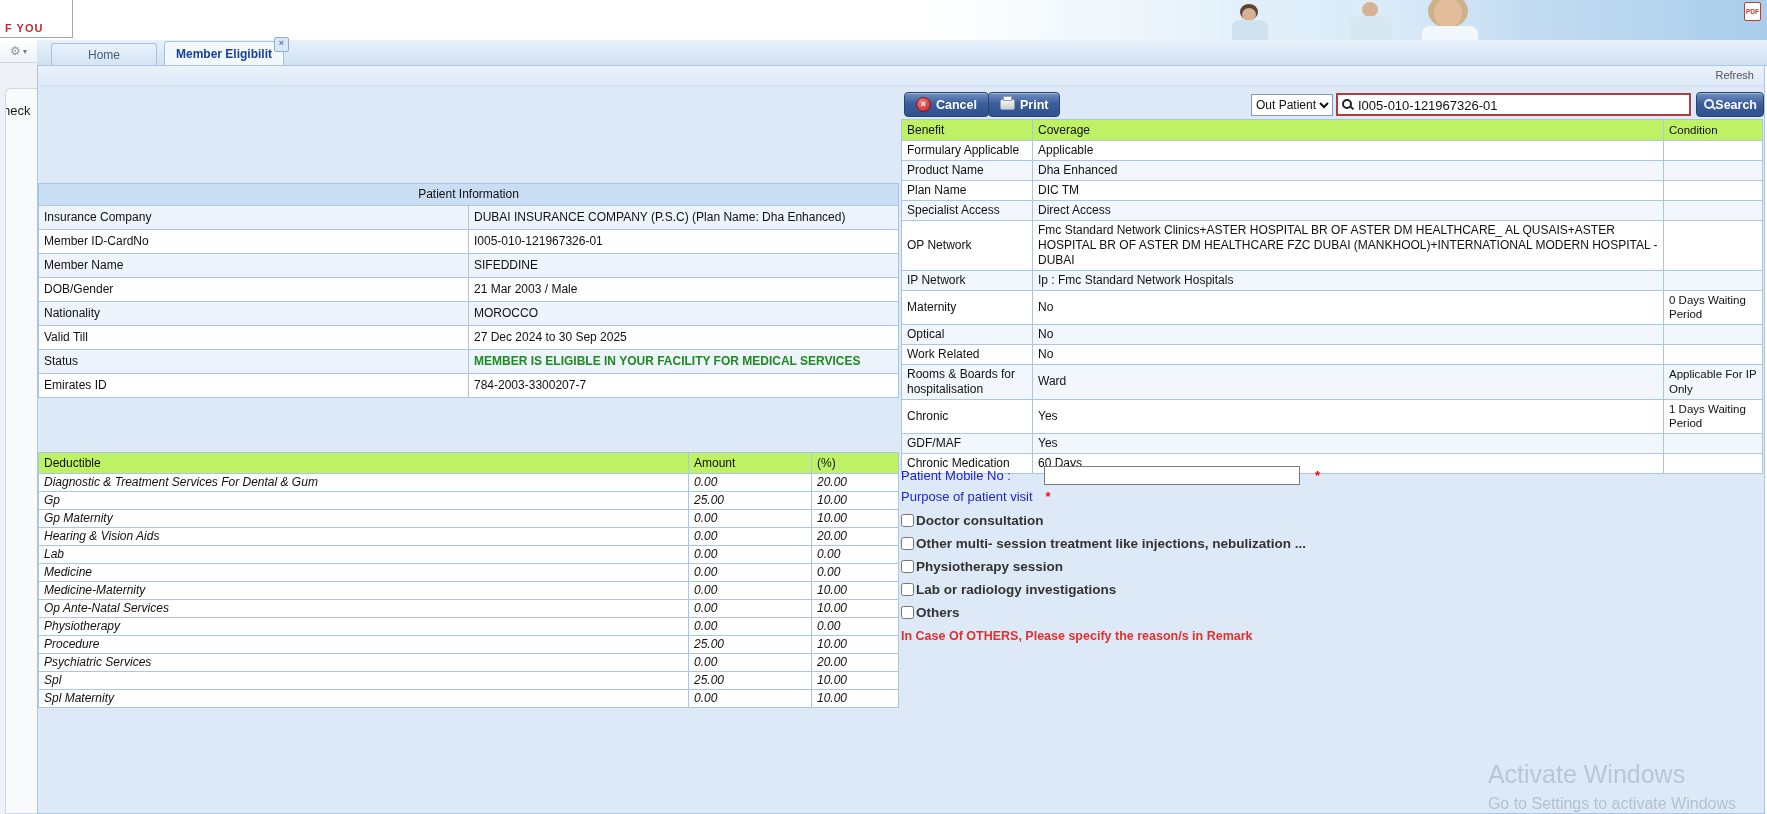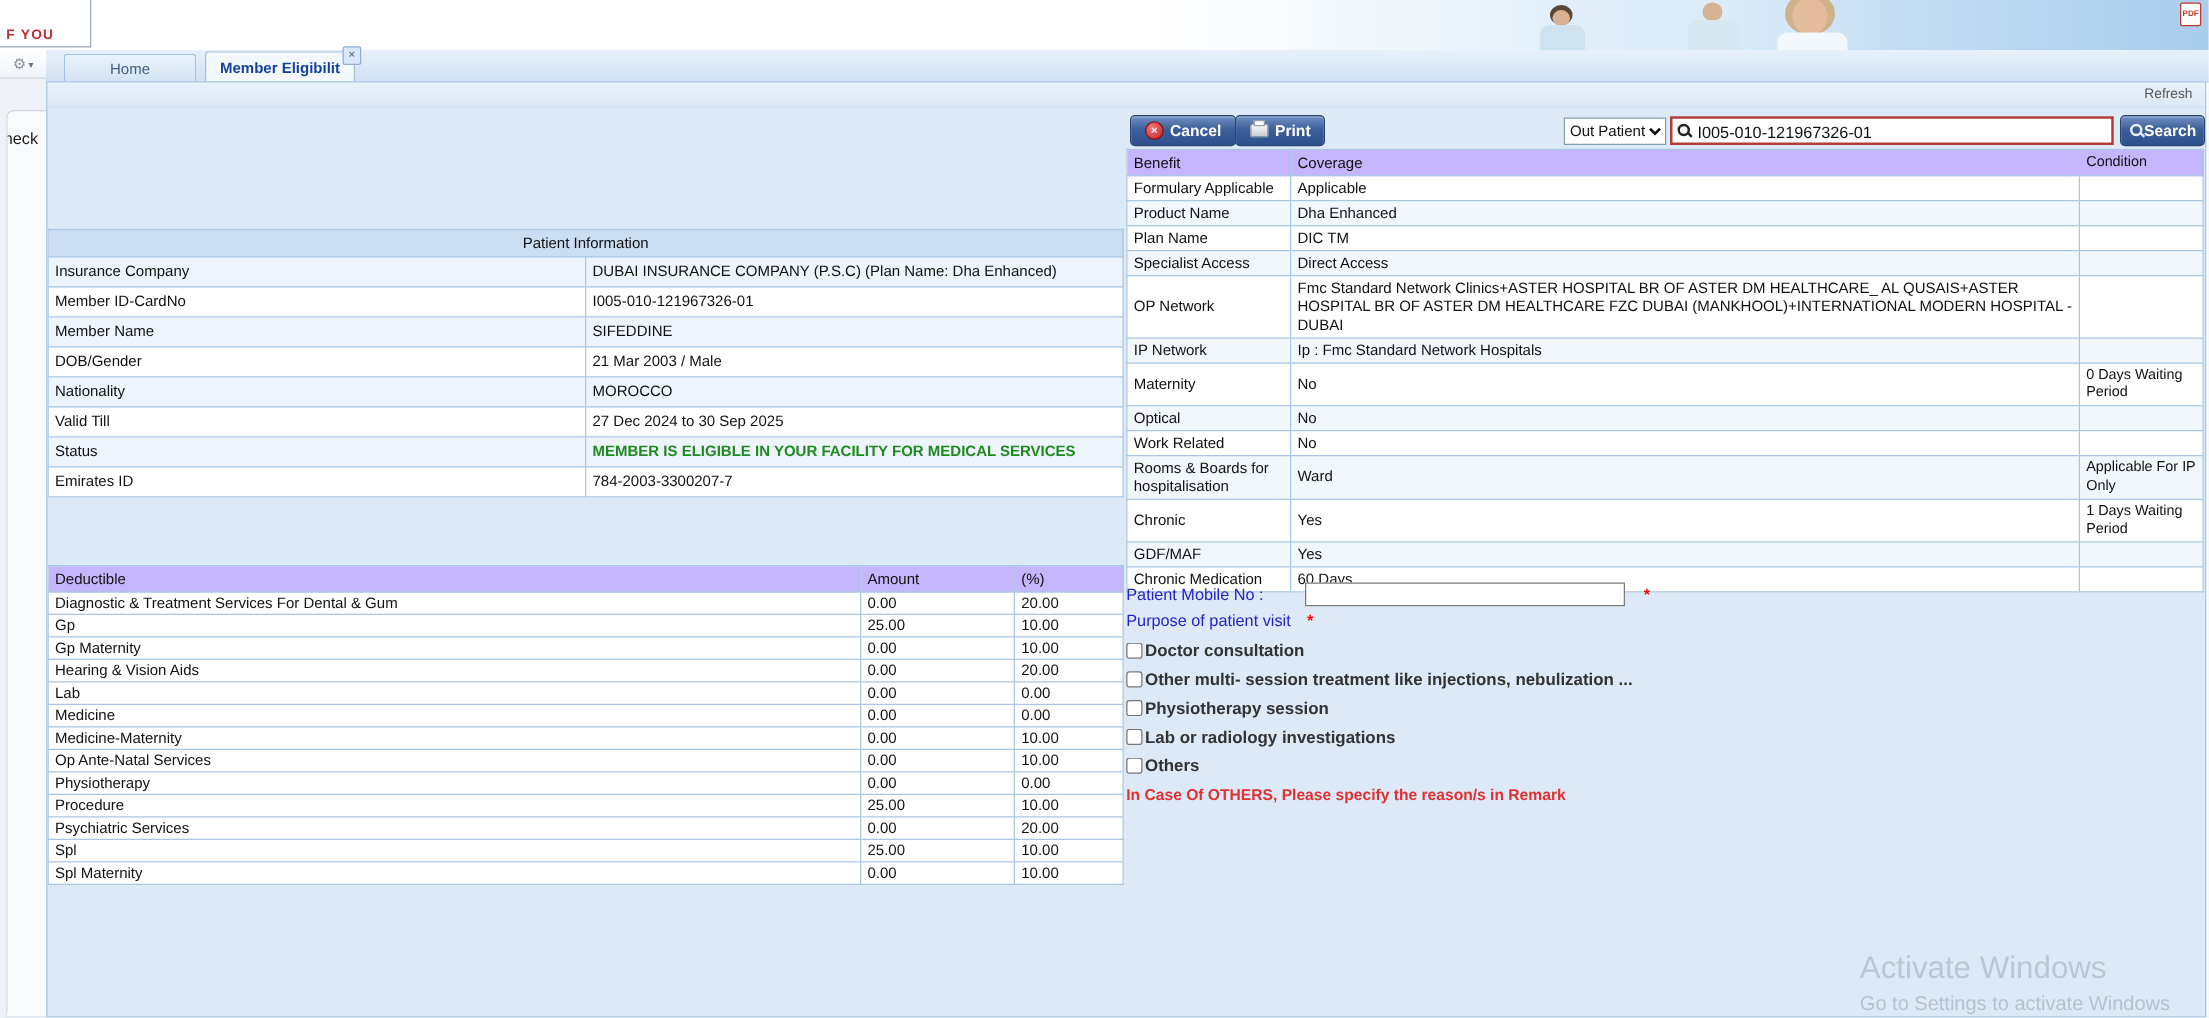--- a/index.html
+++ b/index.html
@@ -68,39 +68,39 @@
     border:2px solid #b23b3b;box-sizing:border-box;}
   .search-wrap input{position:absolute;left:18px;top:0;width:330px;height:19px;border:none;outline:none;
     font-size:13px;color:#111;font-family:"Liberation Sans",sans-serif;background:transparent;}
   .icon-mag-b{position:absolute;left:3px;top:3px;width:13px;height:13px;}
   .icon-mag-b:before{content:"";position:absolute;left:1px;top:1px;width:6px;height:6px;border:2px solid #222;border-radius:50%;}
   .icon-mag-b:after{content:"";position:absolute;left:9px;top:9px;width:4px;height:2px;background:#222;transform:rotate(45deg);}
   
   table{border-collapse:collapse;background:#fff;}
   th,td{border:1px solid #a9c6e4;font-size:12px;font-weight:normal;text-align:left;
     padding:2px 5px;color:#111;vertical-align:middle;line-height:1.25;}
-  th{background:#c4b5fd;}
+  th{background:#bef264;}
   
   .patient-table{position:absolute;left:0px;top:117px;width:861px;table-layout:fixed;}
   .patient-table .title-cell{text-align:center;background:#c9ddf3;height:17px;}
   .patient-table td.lbl{width:255px;}
   .patient-table tr:nth-child(odd) td{background:#edf4fb;}
   .patient-table td{height:19px;}
   .status-green{color:#1f8a1f;font-weight:bold;}
   
   .benefit-table{position:absolute;left:863px;top:53px;width:862px;table-layout:fixed;}
   .benefit-table th{height:16px;}
   .benefit-table td{height:15px;}
   .benefit-table .c1{width:120px;}
   .benefit-table .c3{width:88px;font-size:11.5px;}
   .benefit-table tbody tr:nth-child(even) td{background:#f1f7fd;}
   
   .deduct-table{position:absolute;left:0px;top:386px;width:861px;table-layout:fixed;}
   .deduct-table th{height:16px;}
-  .deduct-table td{height:14px;padding:1px 5px;}
+  .deduct-table td{height:14px;padding:1px 5px;font-style:italic;}
   .deduct-table .c2{width:112px;}
   .deduct-table .c3{width:76px;}
   
   .visit-form{position:absolute;left:863px;top:398px;width:580px;}
   .blue-lbl{color:#2323cc;font-size:13px;}
   .req{color:#f00;font-weight:bold;font-size:13px;}
   .mobile-row{display:flex;align-items:center;height:22px;}
   .mobile-row .blue-lbl{width:143px;}
   .mobile-input{width:248px;height:17px;border:1px solid #7b7b7b;font-size:12px;padding:0 3px;
     font-family:"Liberation Sans",sans-serif;}

